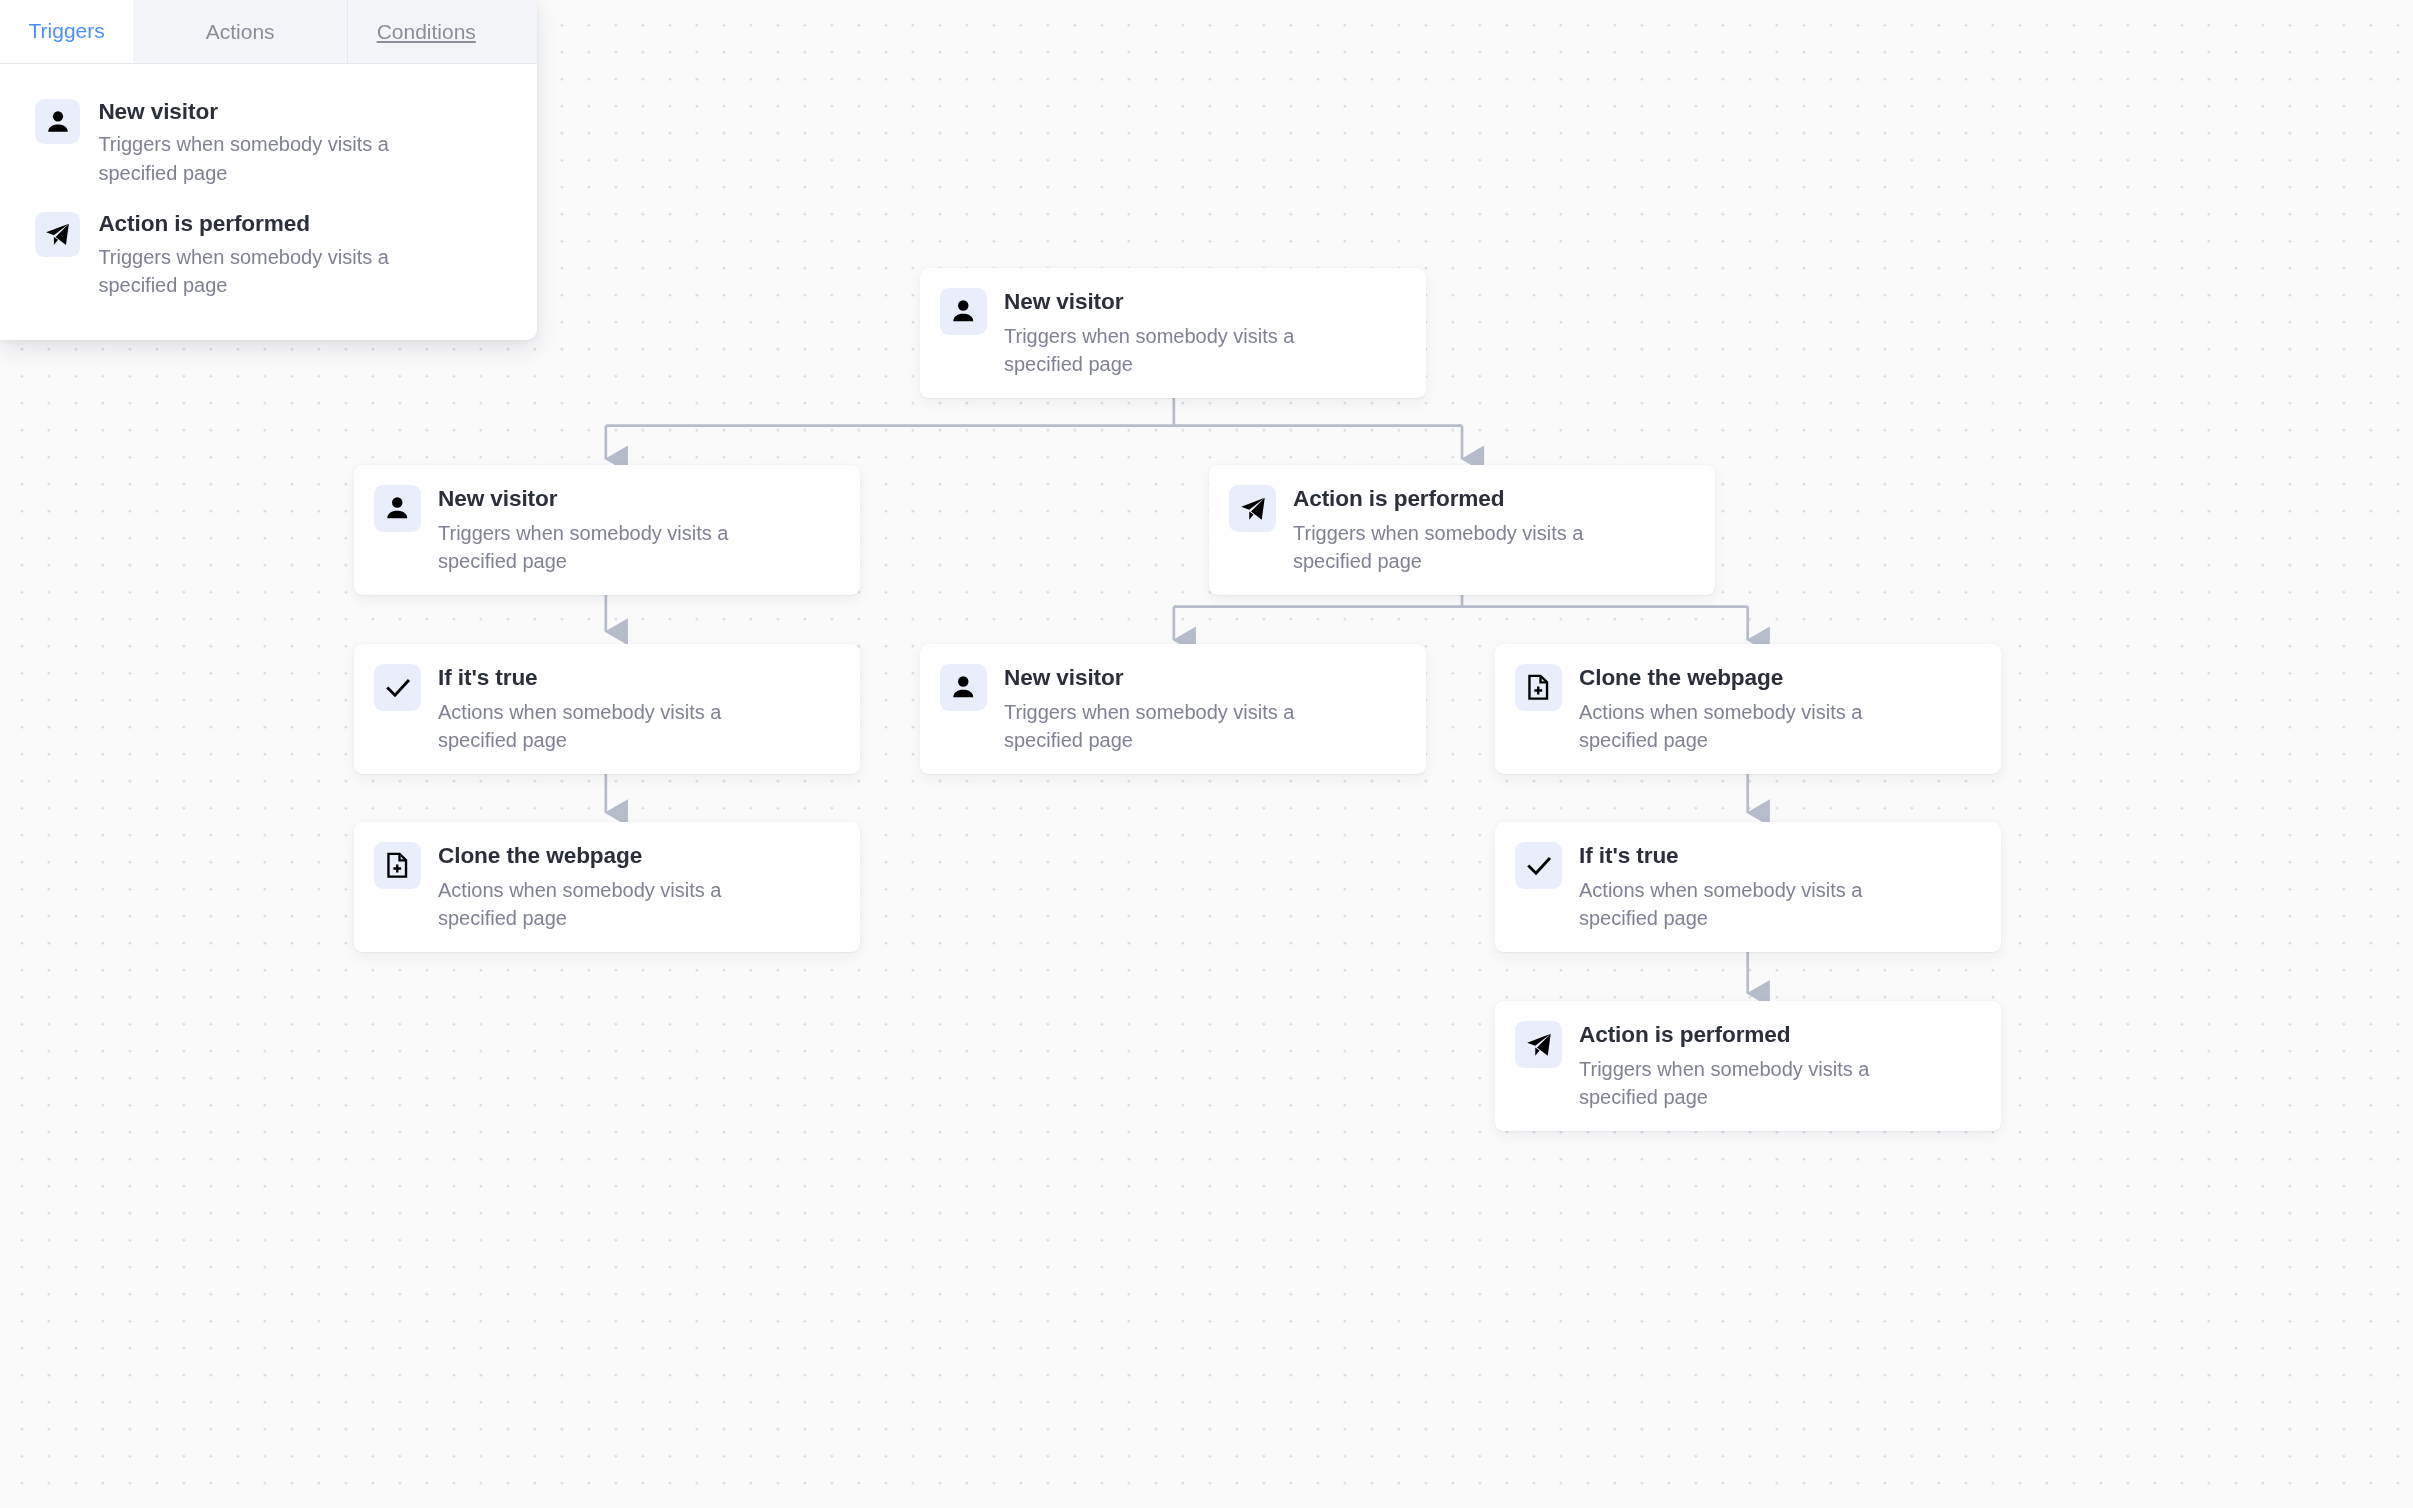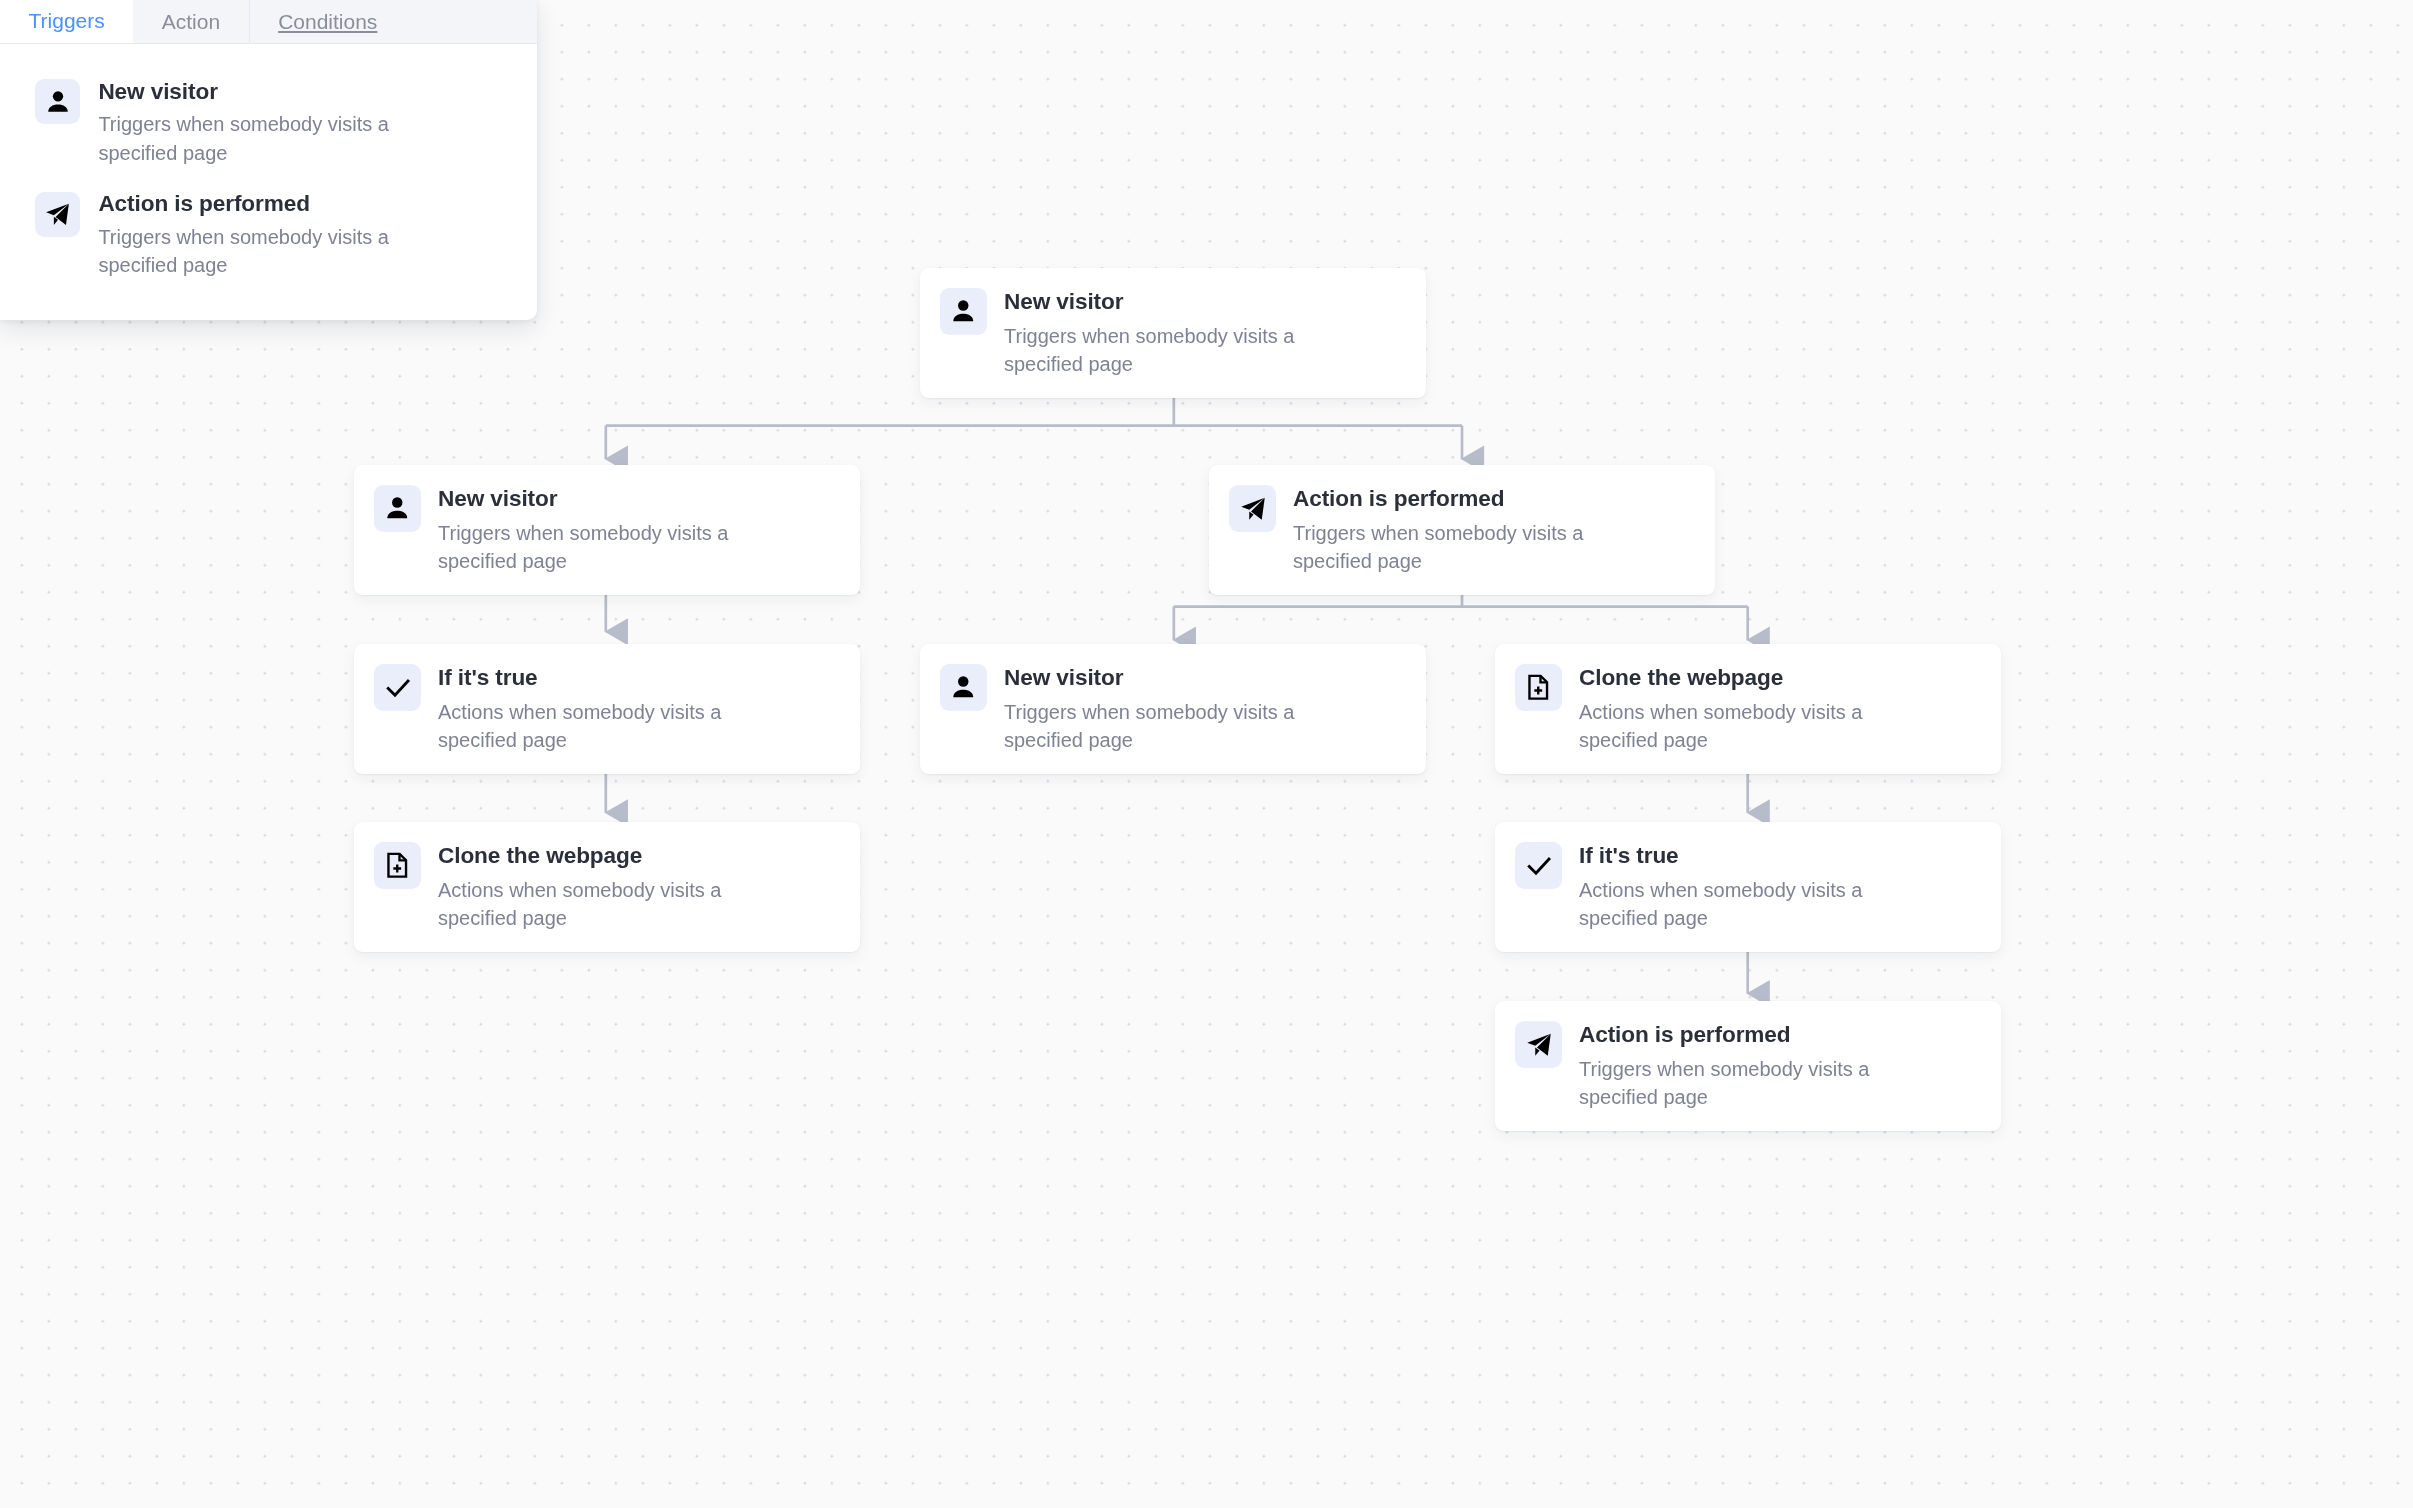--- a/index.html
+++ b/index.html
@@ -91,23 +91,24 @@
     background: #ffffff;
     border-radius: 0 0 10px 0;
     box-shadow: 0 8.4px 25px rgba(24,28,44,.10),
                 0 1.7px 5px rgba(24,28,44,.06);
     overflow: hidden;
     z-index: 20;
   }
 
   #tabbar {
     display: flex;
-    height: 44px;
+    height: 64px;
     background: #f4f5f9;
     border-bottom: 0.8px solid #e6e8ef;
+    gap: 44px;
   }
 
   .tab {
     display: flex;
     align-items: center;
     justify-content: center;
     font-size: 21px;
     color: #8b8e99;
     padding: 0 28.5px;
     height: 100%;
@@ -303,21 +304,21 @@
       <div class="node-desc">Triggers when somebody visits a specified page</div>
     </div>
   </div>
 
 </div>
 
 <div id="panel">
 
   <div id="tabbar">
     <div class="tab active">Triggers</div>
-    <div class="tab">Action</div>
+    <div class="tab">Actions</div>
     <div class="tab">Conditions</div>
   </div>
 
   <div id="panel-list">
 
     <div class="panel-item">
       <div class="panel-icon">
         <svg width="28" height="28" viewBox="0 0 24 24" fill="#000">
           <circle cx="12" cy="7.1" r="4.4"></circle>
           <path d="M3.6 20.4c0-4.1 3.8-6.3 8.4-6.3s8.4 2.2 8.4 6.3z"></path>

